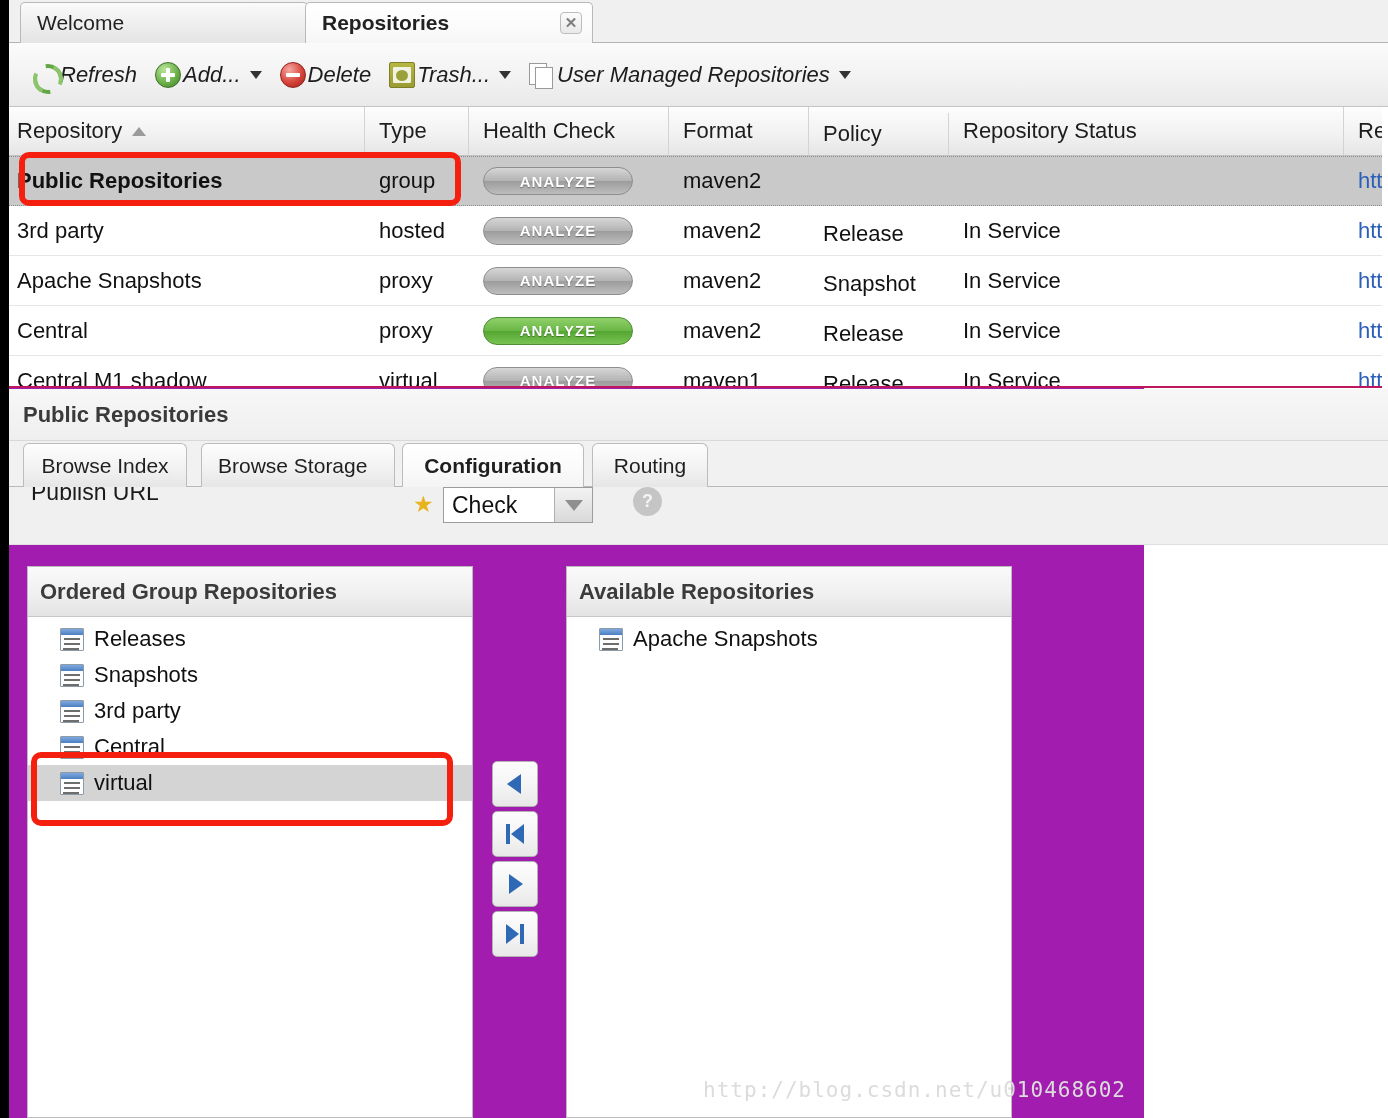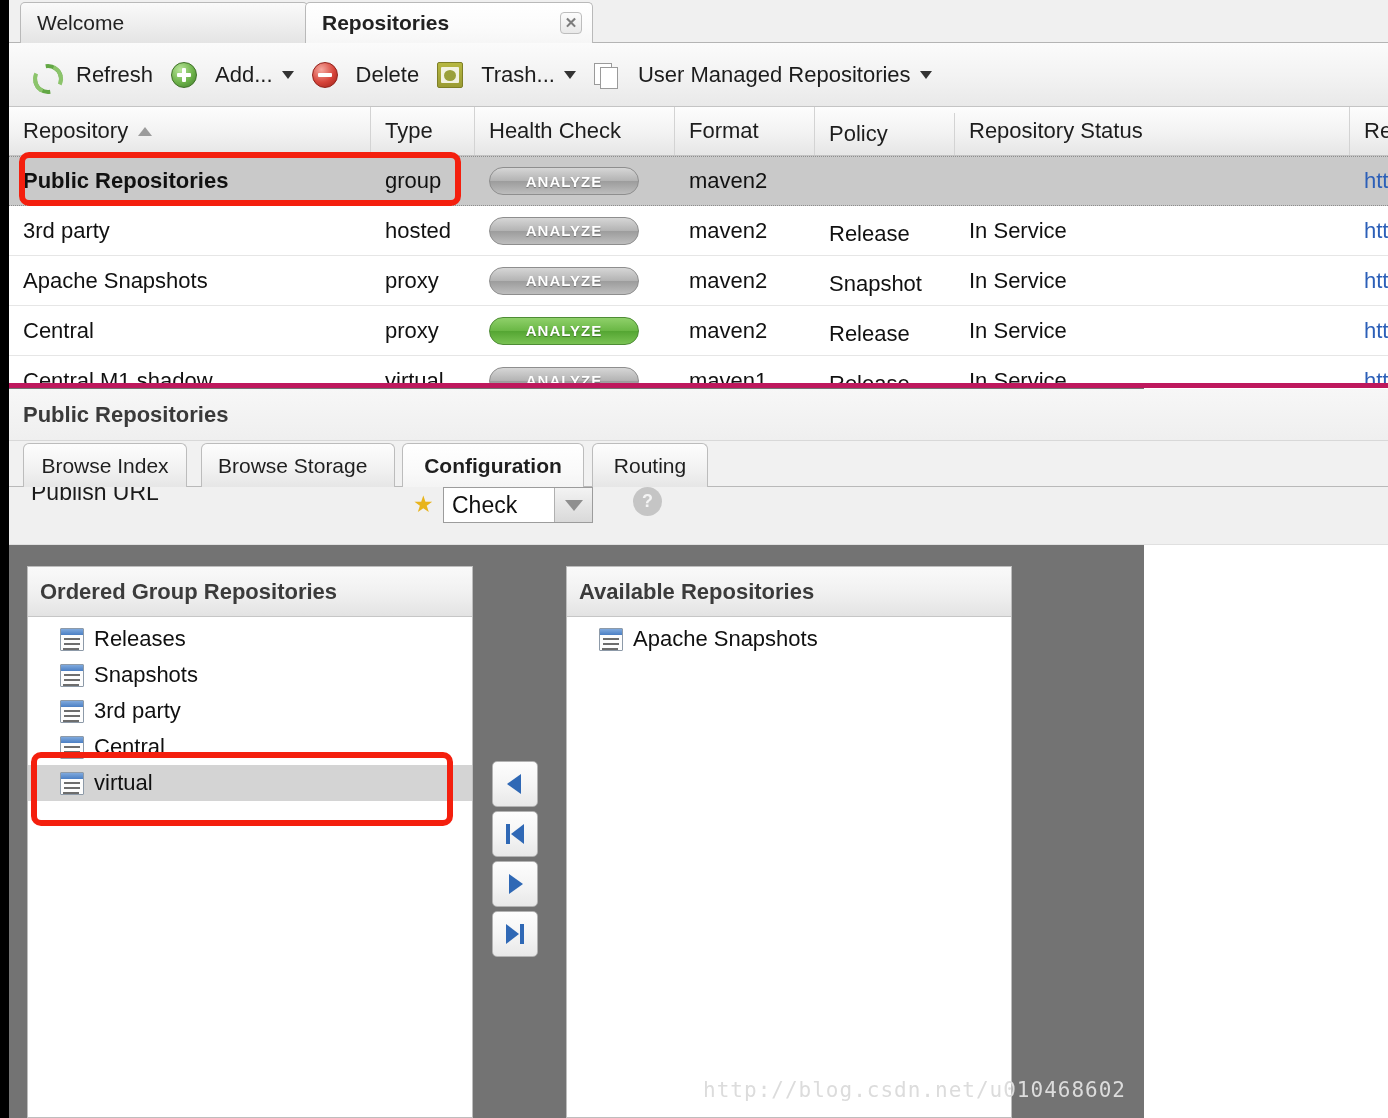--- a/index.html
+++ b/index.html
@@ -9,21 +9,21 @@
     overflow: hidden;
     background: #ffffff;
     font-family: "Liberation Sans", sans-serif;
     -webkit-font-smoothing: antialiased;
   }
 
   #root {
     position: relative;
     width: 1144px;
     height: 1118px;
-    background: #737373;
+    background: #a21caf;
   }
 
   
   .left-gutter {
     position: absolute;
     left: 0; top: 0;
     width: 9px; height: 1118px;
     background: #000000;
     z-index: 40;
   }
@@ -89,21 +89,21 @@
     display: flex;
     align-items: center;
     height: 46px;
     padding: 0 8px;
     font-size: 22px;
     color: #1c1c1c;
     white-space: nowrap;
     border: 1px solid transparent;
     border-radius: 4px;
   }
-  .tbtn .lbl { margin-left: 18px; }
+  .tbtn .lbl { margin-left: 2px; font-style: italic; }
   .caret {
     margin-left: 9px;
     width: 0; height: 0;
     border-left: 6px solid transparent;
     border-right: 6px solid transparent;
     border-top: 8px solid #333;
   }
   .ticon { width: 26px; height: 26px; flex: 0 0 26px; position: relative; }
 
   
@@ -166,25 +166,25 @@
     content: ""; position: absolute;
     background: #ffffff;
     border: 1px solid #9a9a9a;
   }
   .ic-pages::before { left: 0px;  top: 1px; width: 16px; height: 20px; }
   .ic-pages::after  { left: 6px;  top: 5px; width: 16px; height: 20px; }
 
   
   .grid {
     position: absolute;
-    left: 9px; top: 107px;
+    left: 3px; top: 107px;
     width: 1379px; height: 281px;
     background: #ffffff;
     overflow: hidden;
-    border-bottom: 5px solid #be185d;
+    border-bottom: 2px solid #be185d;
   }
   .grid-head {
     display: flex;
     height: 49px;
     background: linear-gradient(to bottom,#fdfdfd 0%,#f2f2f2 55%,#e6e6e6 100%);
     border-bottom: 1px solid #c2c2c2;
   }
   .gh {
     display: flex;
     align-items: center;

